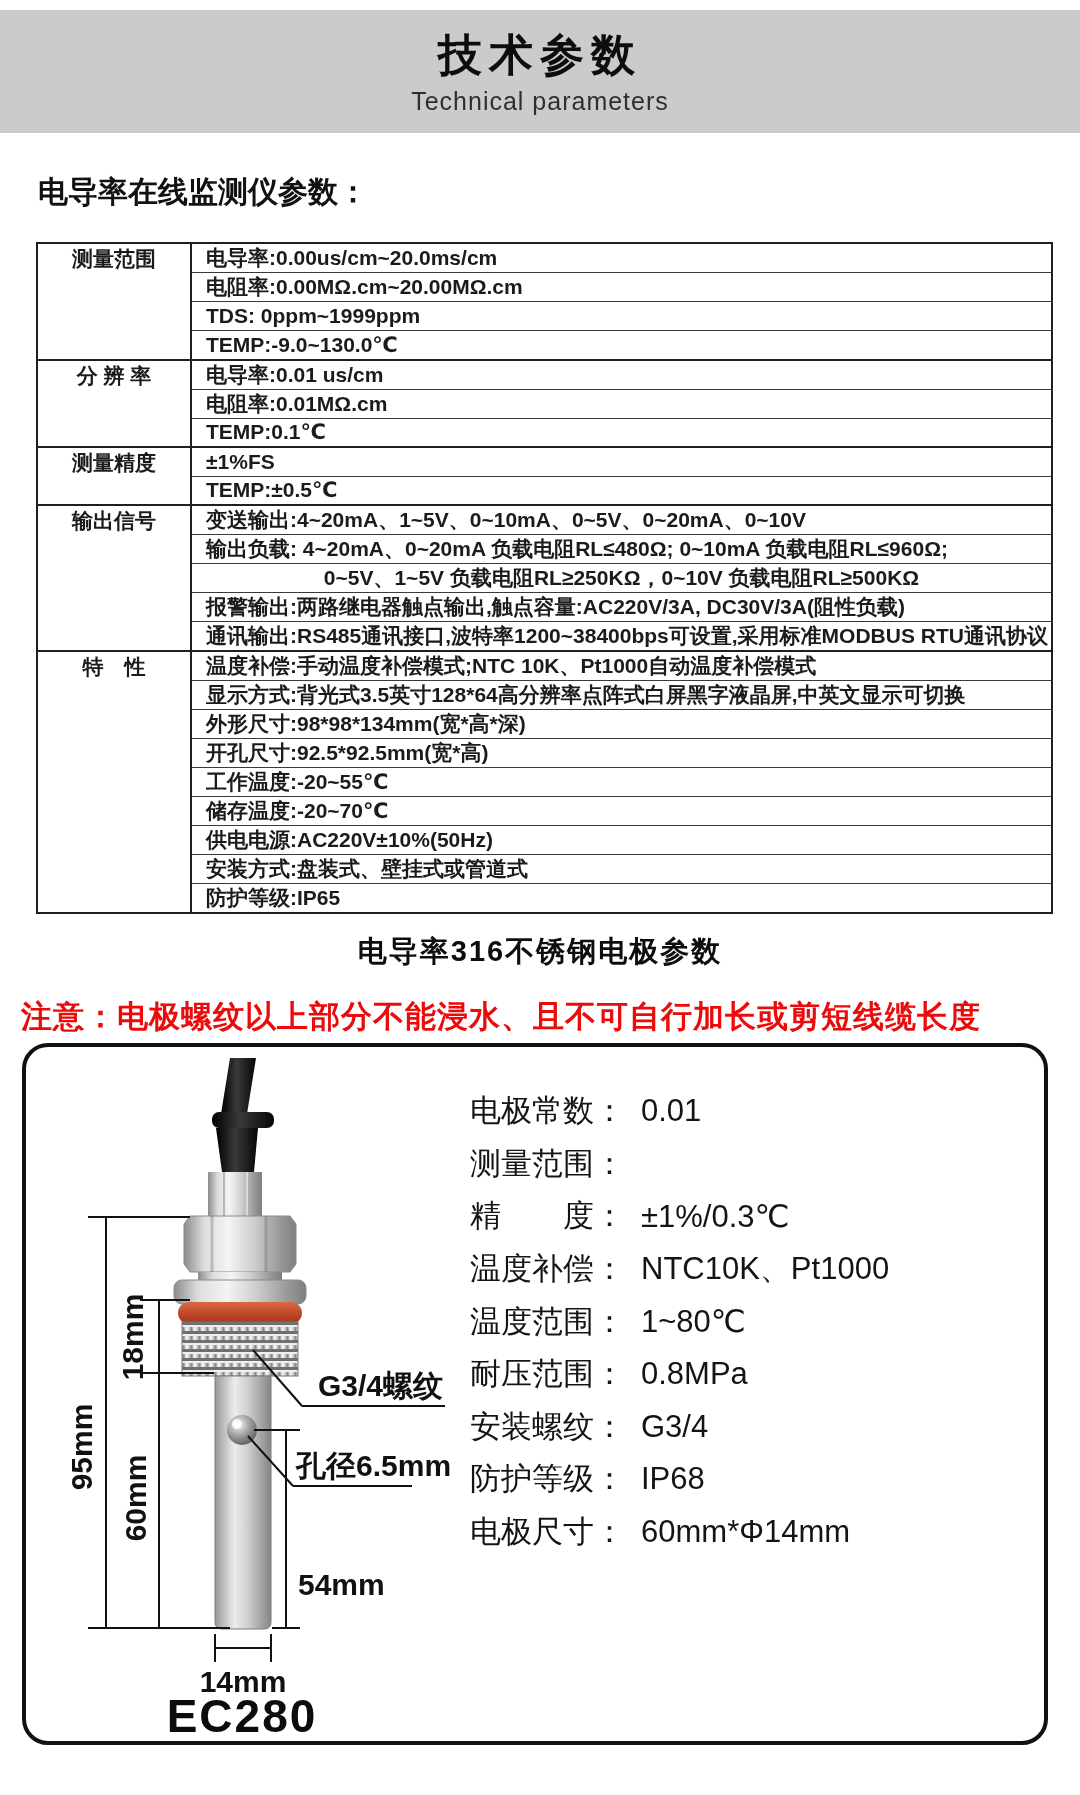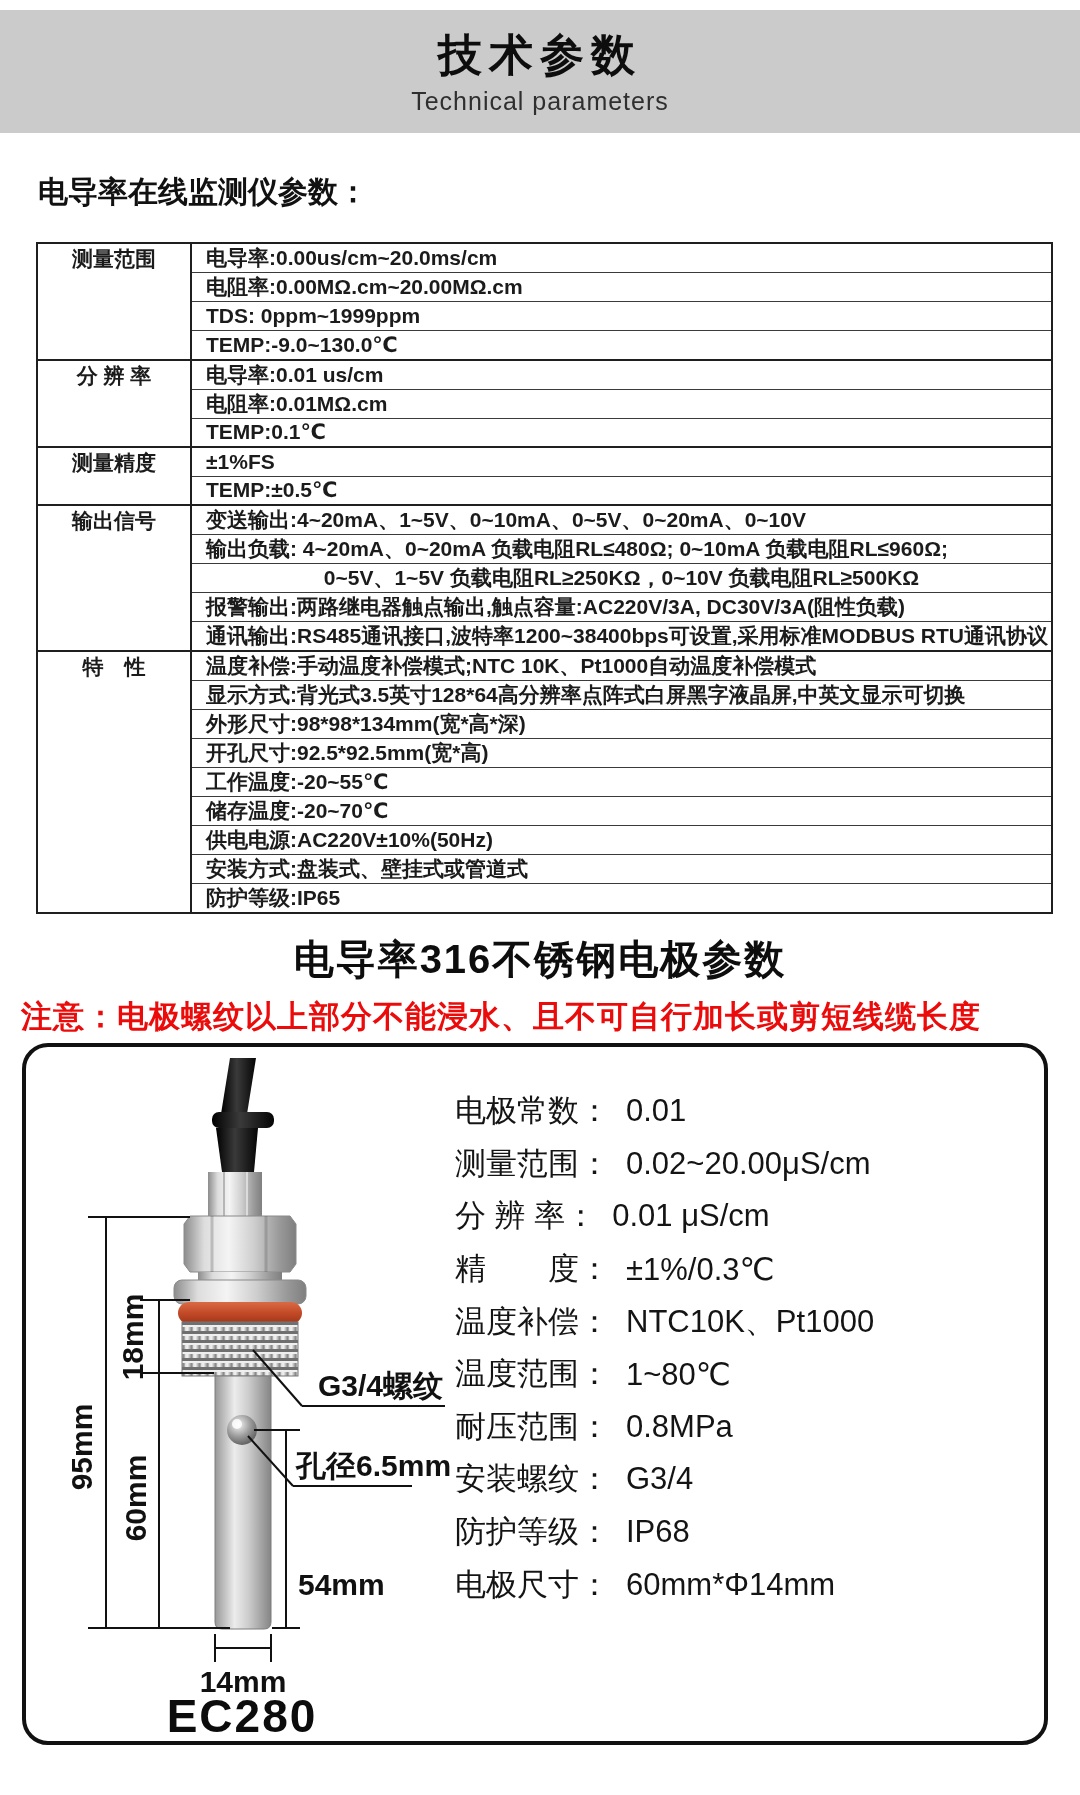--- a/index.html
+++ b/index.html
@@ -43,37 +43,37 @@
   }
   table.meter td.val {
     border:1px solid #3a3a3a; border-left:2px solid #1f1f1f;
     border-right:2px solid #1f1f1f; padding:0 6px 0 14px;
   }
   table.meter tr.group-start td { border-top:2px solid #1f1f1f; }
   table.meter td.val.center { text-align:center; padding-left:6px; }
   
   .sec-title {
     position:absolute; left:0; top:932px; width:1080px; text-align:center;
-    font-size:40px; font-weight:900; color:#0d0d0d; letter-spacing:2px;
+    font-size:29px; font-weight:900; color:#0d0d0d; letter-spacing:2px;
   }
   .warning {
     position:absolute; left:0; top:996px; width:1002px; text-align:center;
     font-size:31px; font-weight:bold; color:#ec0b0b; letter-spacing:1px;
   }
   .panel {
     position:absolute; left:22px; top:1043px; width:1026px; height:702px;
     border:4px solid #111; border-radius:26px; background:#fff;
   }
   .panel svg { position:absolute; left:0; top:0; }
   .spec-list {
     position:absolute; left:429px; top:38px; width:580px;
   }
   .spec-row {
     height:52.6px; display:flex; align-items:center;
-    font-size:31px; font-weight:500; color:#141414;
+    font-size:31px; font-weight:500; color:#141414;margin-left:15px;
   }
   .spec-row .lbl { white-space:pre; }
   .spec-row .value { margin-left:16px; white-space:pre; }
   
   .dim-text { font-size:30px; font-weight:bold; fill:#111;
               font-family:"Liberation Sans","DejaVu Sans",sans-serif; }
   .model-text { font-size:46px; font-weight:800; fill:#0c0c0c; letter-spacing:2px;
               font-family:"Liberation Sans","DejaVu Sans",sans-serif; }
 </style>
 </head>
@@ -291,25 +291,20 @@
     <text class="model-text" x="242" y="1732" text-anchor="middle">EC280</text>
   </svg>
 
   <div class="spec-list">
       <div class="spec-row">
         <span class="lbl">电极常数：</span>
         <span class="value">0.01</span>
       </div>
       <div class="spec-row">
         <span class="lbl">测量范围：</span>
-        <span class="value">0.02~20.00μS/cm</span>
-      </div>
-      <div class="spec-row">
-        <span class="lbl">分 辨 率：</span>
-        <span class="value">0.01 μS/cm</span>
       </div>
       <div class="spec-row">
         <span class="lbl">精　　度：</span>
         <span class="value">±1%/0.3℃</span>
       </div>
       <div class="spec-row">
         <span class="lbl">温度补偿：</span>
         <span class="value">NTC10K、Pt1000</span>
       </div>
       <div class="spec-row">

